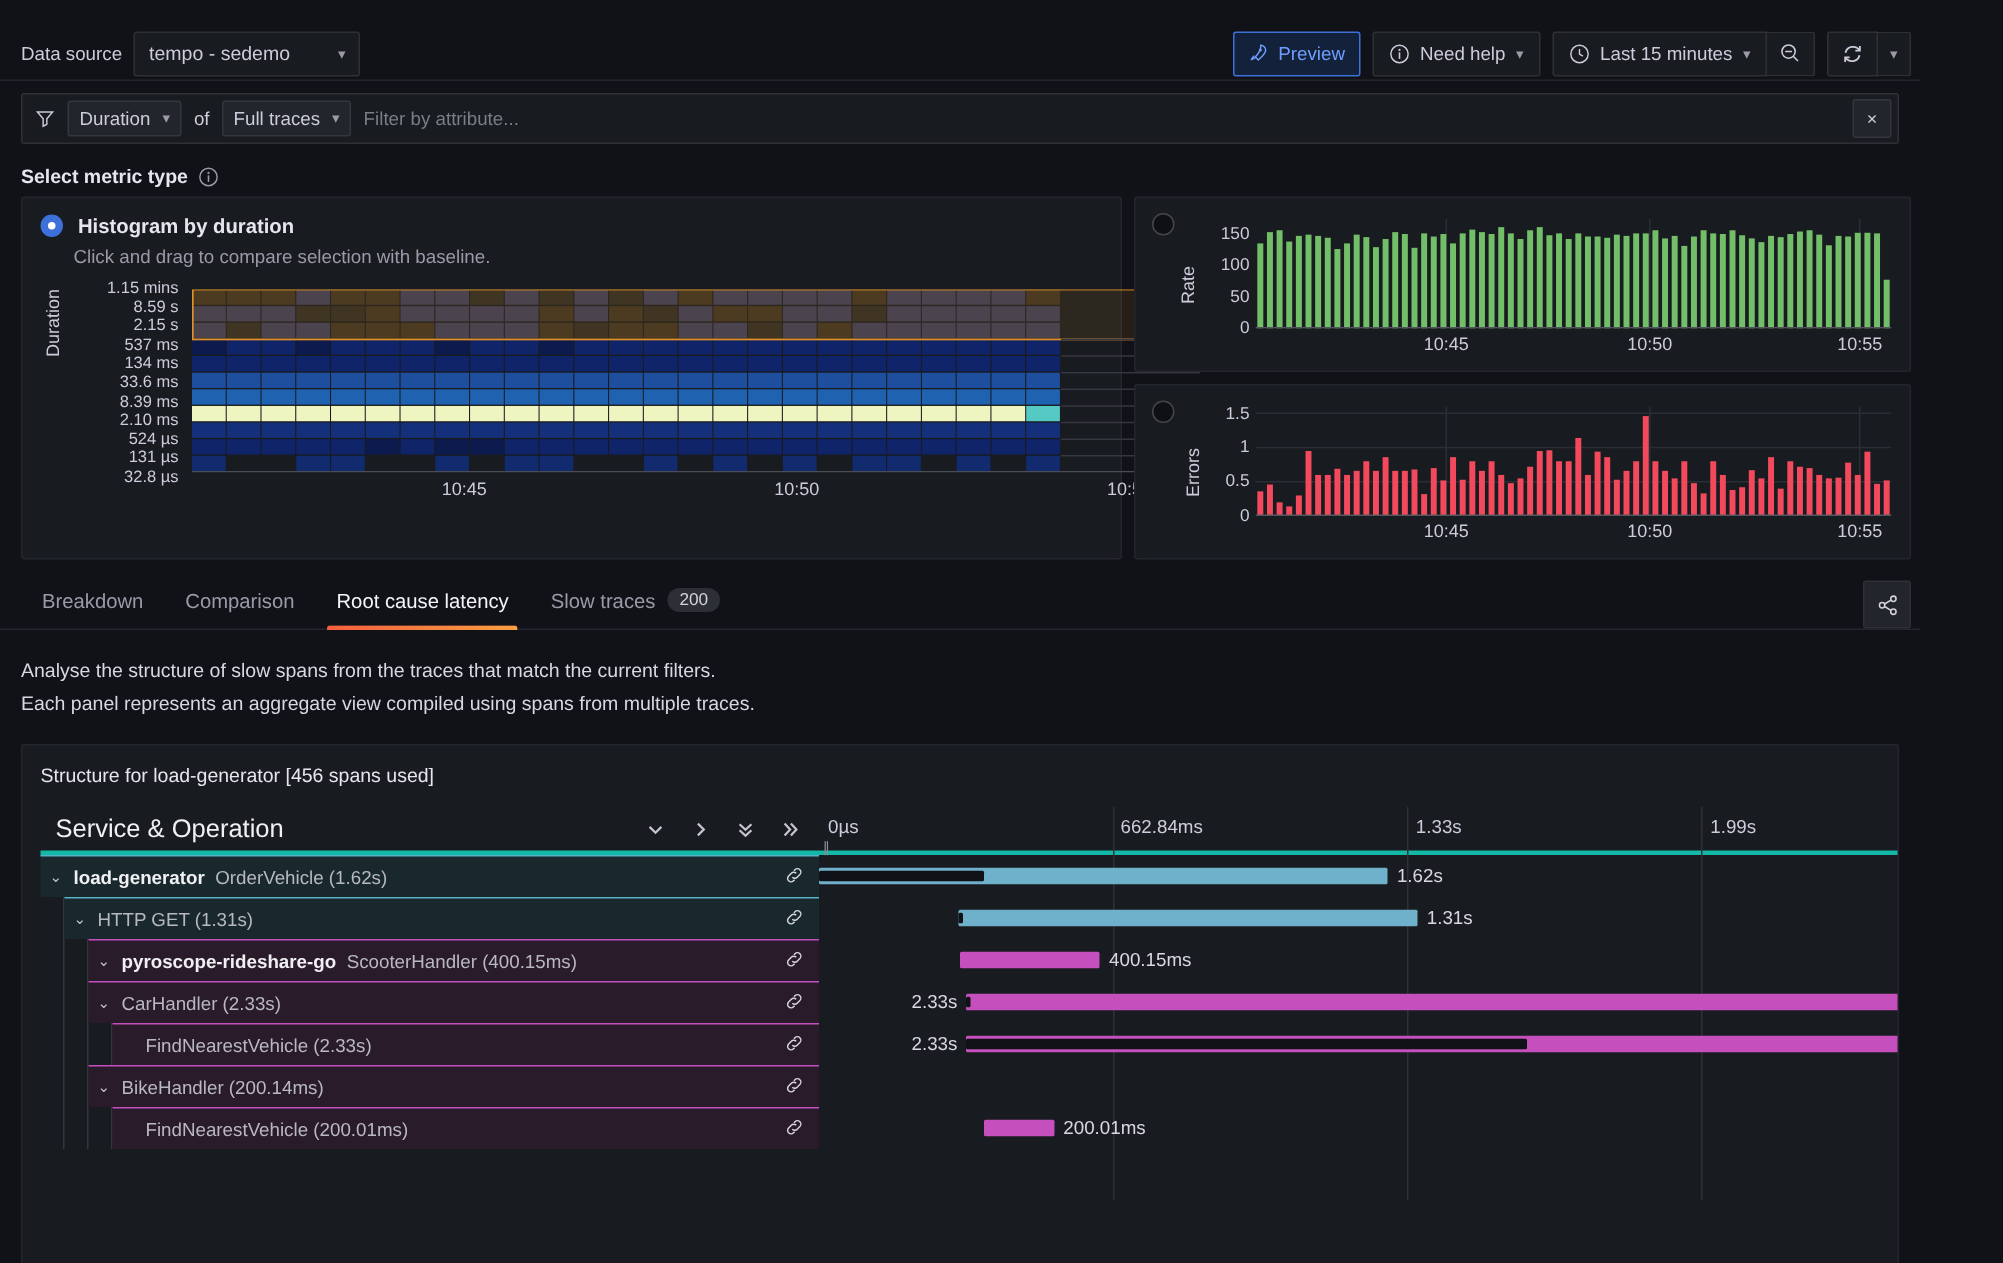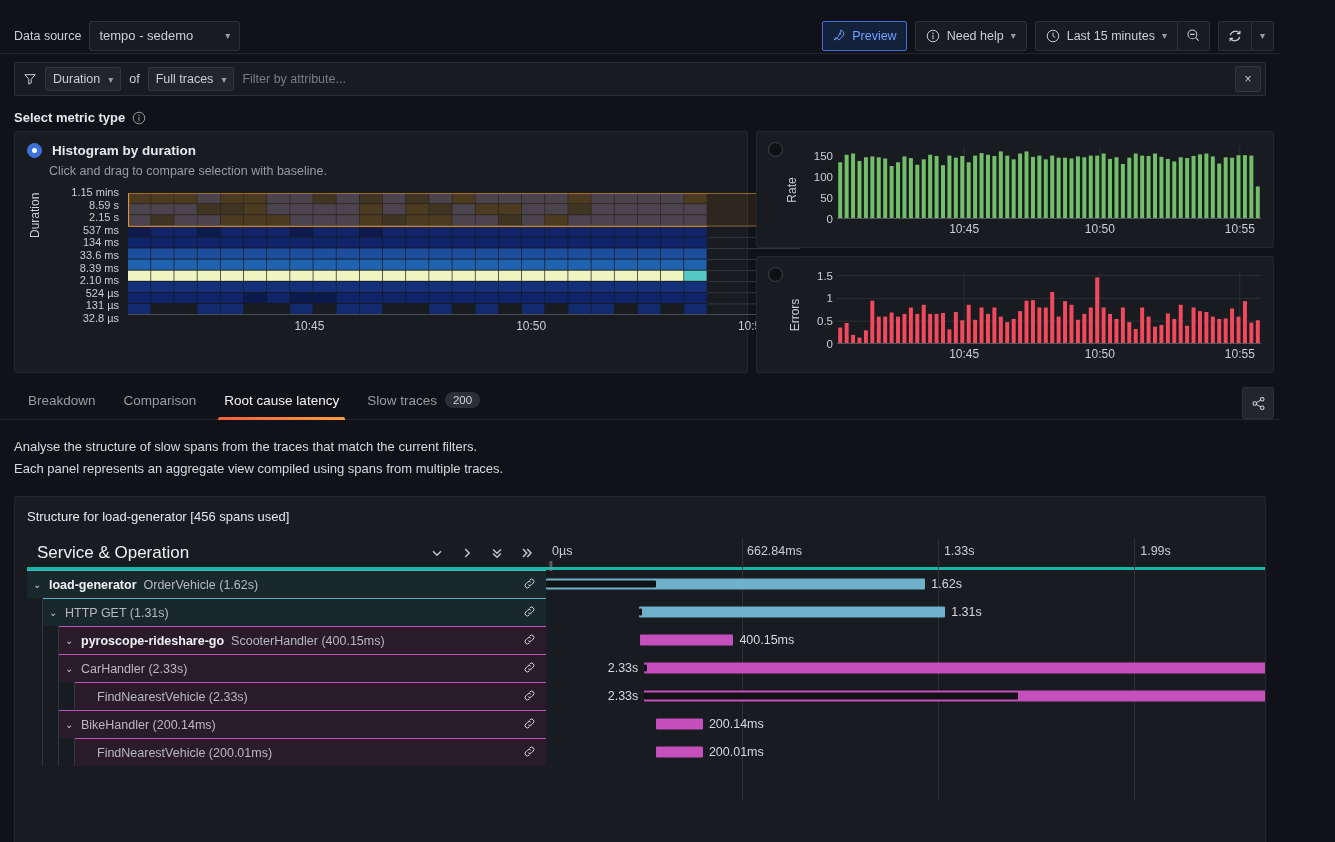--- a/index.html
+++ b/index.html
@@ -941,24 +941,20 @@
               <div class="tt-indent"></div>
               <div class="tt-label magenta">
                 <span class="tt-caret">⌄</span>
                 <span class="op">BikeHandler (200.14ms)</span>
                 <span class="link-ic"><svg width="13" height="13" viewBox="0 0 16 16">
                     <path d="M6.4 9.6a2.8 2.8 0 0 0 4 0l2.2-2.2a2.8 2.8 0 1 0-4-4l-.9.9" fill="none" stroke="currentColor" stroke-width="1.2"></path>
                     <path d="M9.6 6.4a2.8 2.8 0 0 0-4 0L3.4 8.6a2.8 2.8 0 1 0 4 4l.9-.9" fill="none" stroke="currentColor" stroke-width="1.2"></path>
                   </svg></span>
               </div>
             </div>
-            <div class="tt-row-right">
-              <div class="bar" style="left: 110.1px; width: 46.9px; background: rgb(198, 79, 190);"></div>
-              <div class="bar-lbl" style="left: 162.9px;">200.14ms</div>
-            </div>
           </div>
           <div class="tt-row">
             <div class="tt-row-left">
               <div class="tt-indent"></div>
               <div class="tt-indent"></div>
               <div class="tt-indent"></div>
               <div class="tt-label magenta">
                 <span class="tt-caret blank">⌄</span>
                 <span class="op">FindNearestVehicle (200.01ms)</span>
                 <span class="link-ic"><svg width="13" height="13" viewBox="0 0 16 16">

